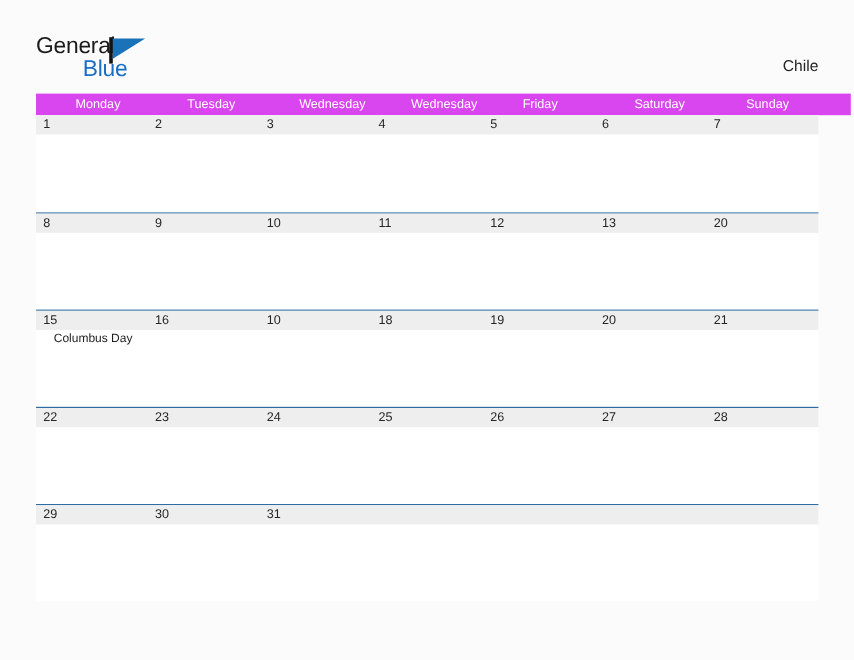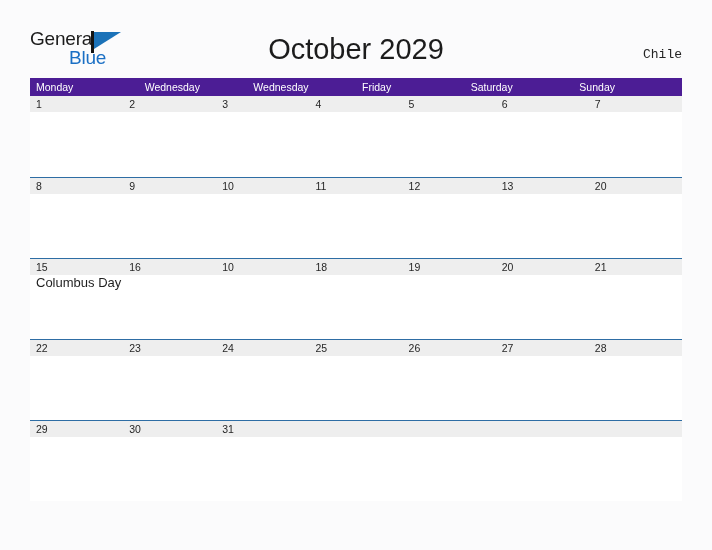--- a/index.html
+++ b/index.html
@@ -93,36 +93,37 @@
     font-family: "Liberation Sans Narrow", "Liberation Sans", sans-serif;
     letter-spacing: 0px;
   }
 
   .country {
     position: absolute;
     right: 30px;
     top: 47px;
     font-size: 13px;
     color: #242424;
-    font-family: Liberation Mono, monospace;
+    font-family: Liberation Sans, sans-serif;
   }
 
   
   .cal {
     position: absolute;
     left: 30px;
     top: 78px;
     width: 652px;
   }
 
   .dow-row {
     display: flex;
     width: 652px;
     height: 18px;
-    background: #4c1d95;
+    background: #d946ef;
+    padding-left: 27px;
   }
   .dow {
     flex: 1 1 0;
     box-sizing: border-box;
     padding-left: 6px;
     color: #ffffff;
     font-size: 10.5px;
     line-height: 18px;
     font-family: "Liberation Sans", sans-serif;
     white-space: nowrap;
@@ -170,22 +171,23 @@
     font-size: 8.6px;
     line-height: 11px;
     color: #1f1f1f;
     font-family: "Liberation Sans", sans-serif;
     overflow: hidden;
   }
 
   .event {
     display: block;
     white-space: nowrap;
-    font-size: 13px;
+    font-size: 10px;
     color: #1f1f1f;
+    text-align: center;
   }
 
   .empty {
     visibility: hidden;
   }
 </style>
 </head>
 <body>
 
 <div class="page">
@@ -194,30 +196,30 @@
 
     <div class="logo">
       <span class="logo-general">General</span>
       <span class="logo-blue">Blue</span>
       <span class="logo-flag">
         <span class="logo-pole"></span>
         <span class="logo-tri"></span>
       </span>
     </div>
 
-    <div class="title">October 2029</div>
 
     <div class="country">Chile</div>
 
   </div>
 
   <div class="cal">
 
     <div class="dow-row">
       <div class="dow">Monday</div>
+      <div class="dow">Tuesday</div>
       <div class="dow">Wednesday</div>
       <div class="dow">Wednesday</div>
       <div class="dow">Friday</div>
       <div class="dow">Saturday</div>
       <div class="dow">Sunday</div>
     </div>
 
     <div id="weeks-container">
         <div class="week">
           <div class="numbers">

